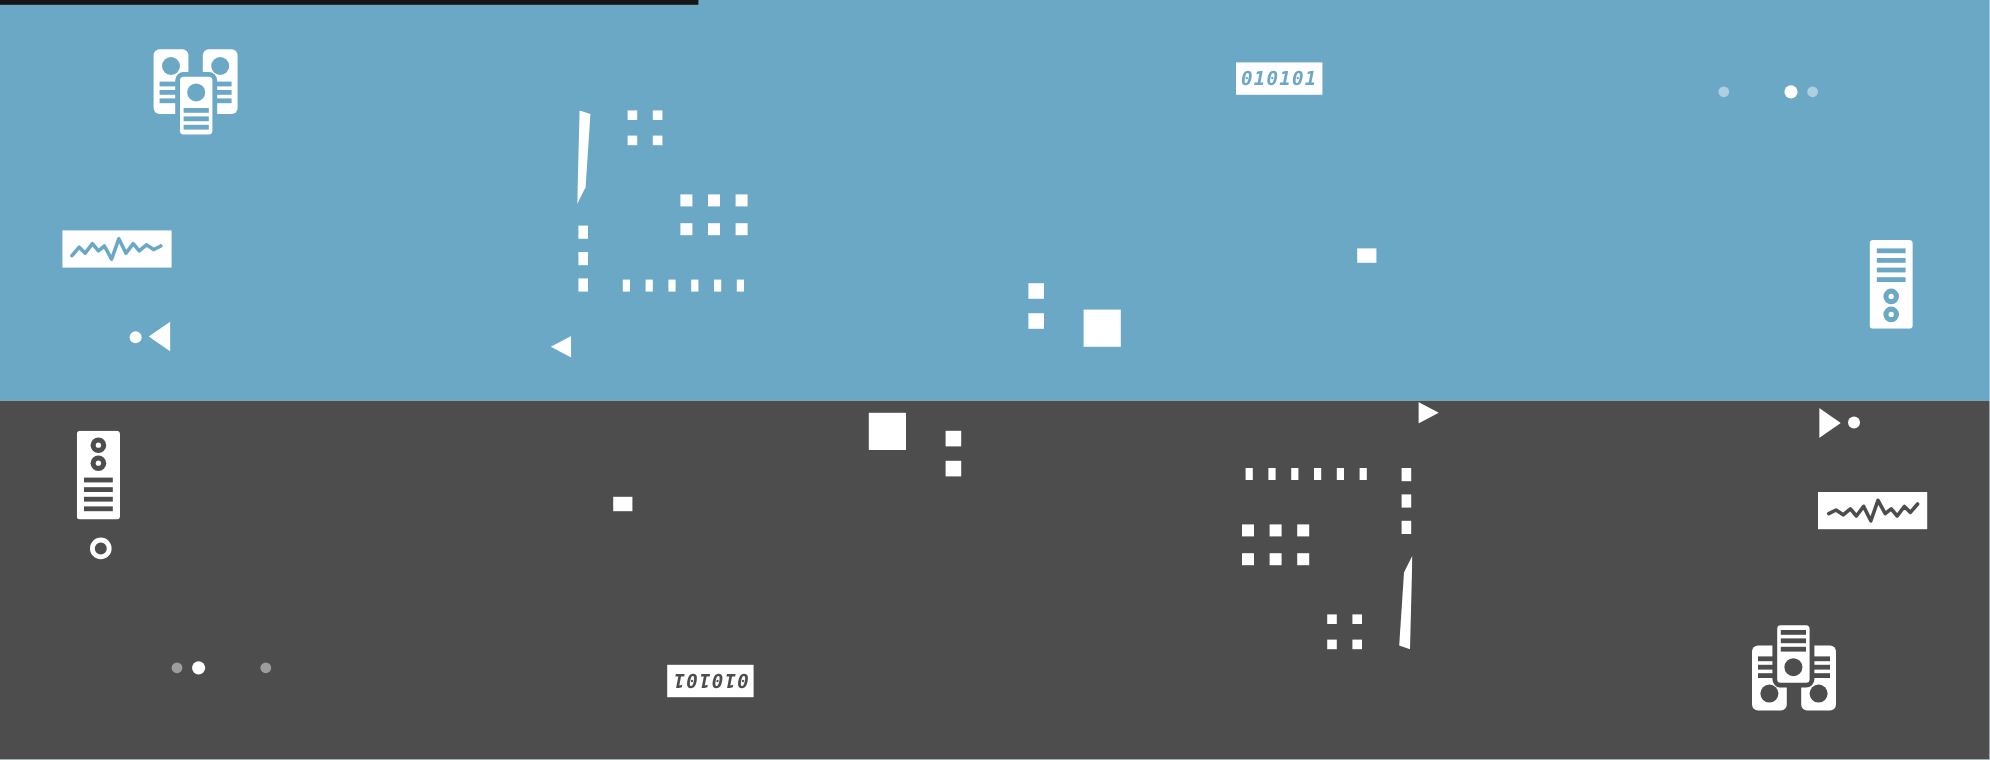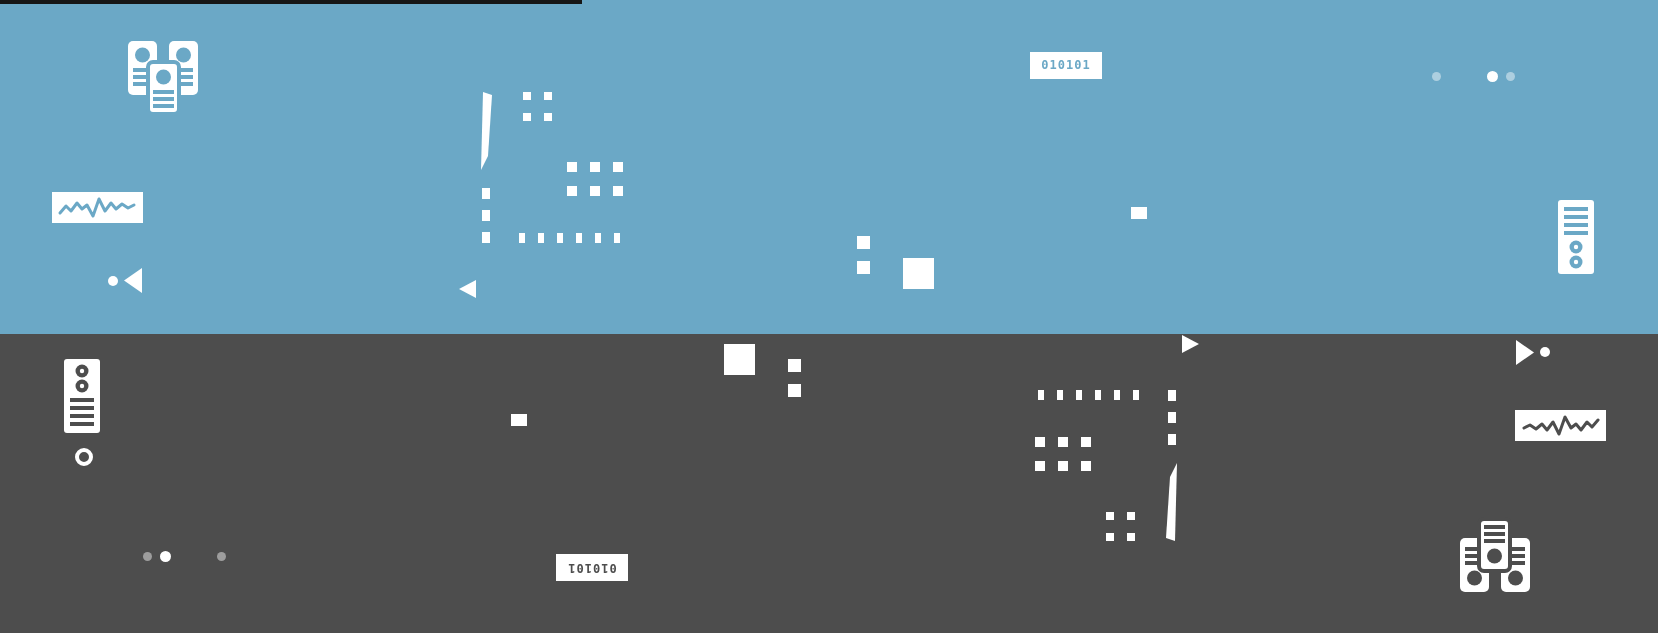--- a/index.html
+++ b/index.html
@@ -17,22 +17,23 @@
 
   .abs{position:absolute;}
   .sq{position:absolute;background:#ffffff;}
   .dot{position:absolute;background:#ffffff;border-radius:50%;}
   .dot.faint{opacity:.45;}
 
   .chip{position:absolute;background:#ffffff;display:flex;align-items:center;justify-content:center;}
   .binary-chip{left:1030px;top:52px;width:72px;height:27px;}
   .binary-chip span{
     font-family:"DejaVu Sans Mono","Liberation Mono",monospace;
-    font-weight:bold;font-size:12px;line-height:27px;letter-spacing:1px;
+    font-weight:bold;font-size:16px;line-height:27px;letter-spacing:1px;
     color:var(--accent);
+    font-style:italic;
   }
   .wave-chip{left:52px;top:192px;width:91px;height:31px;}
 
   .ring{position:absolute;left:75px;top:114px;width:18px;height:18px;
         border:4px solid #ffffff;border-radius:50%;box-sizing:border-box;}
 
   svg{display:block;}
 </style>
 </head>
 <body>

